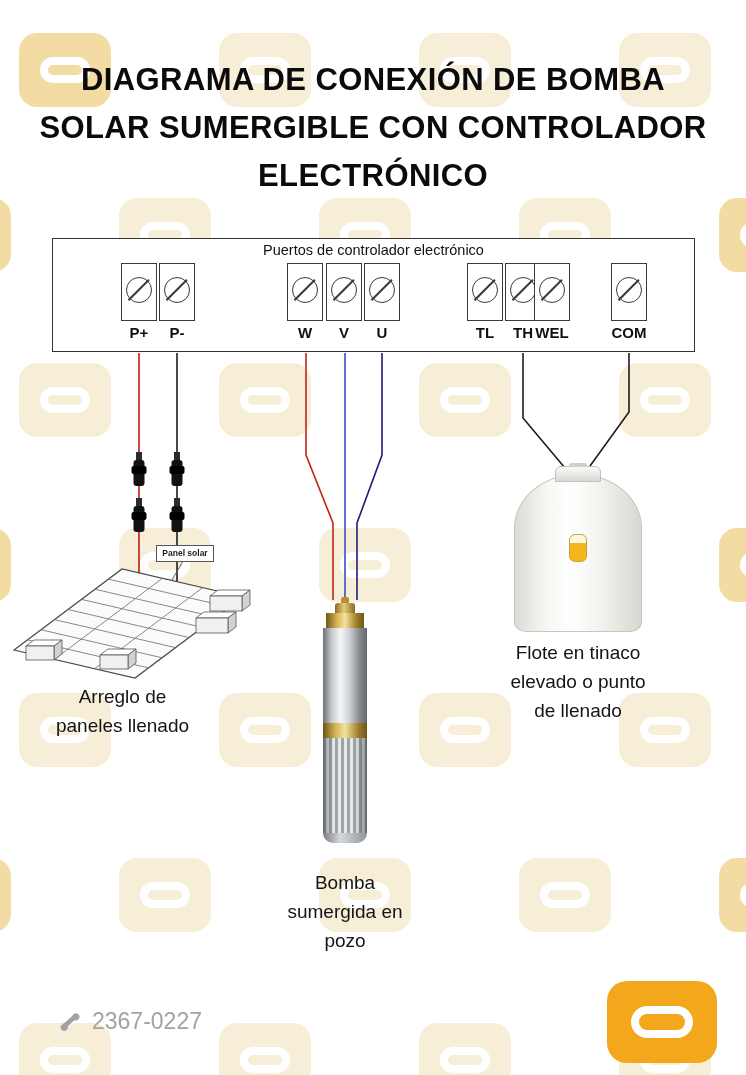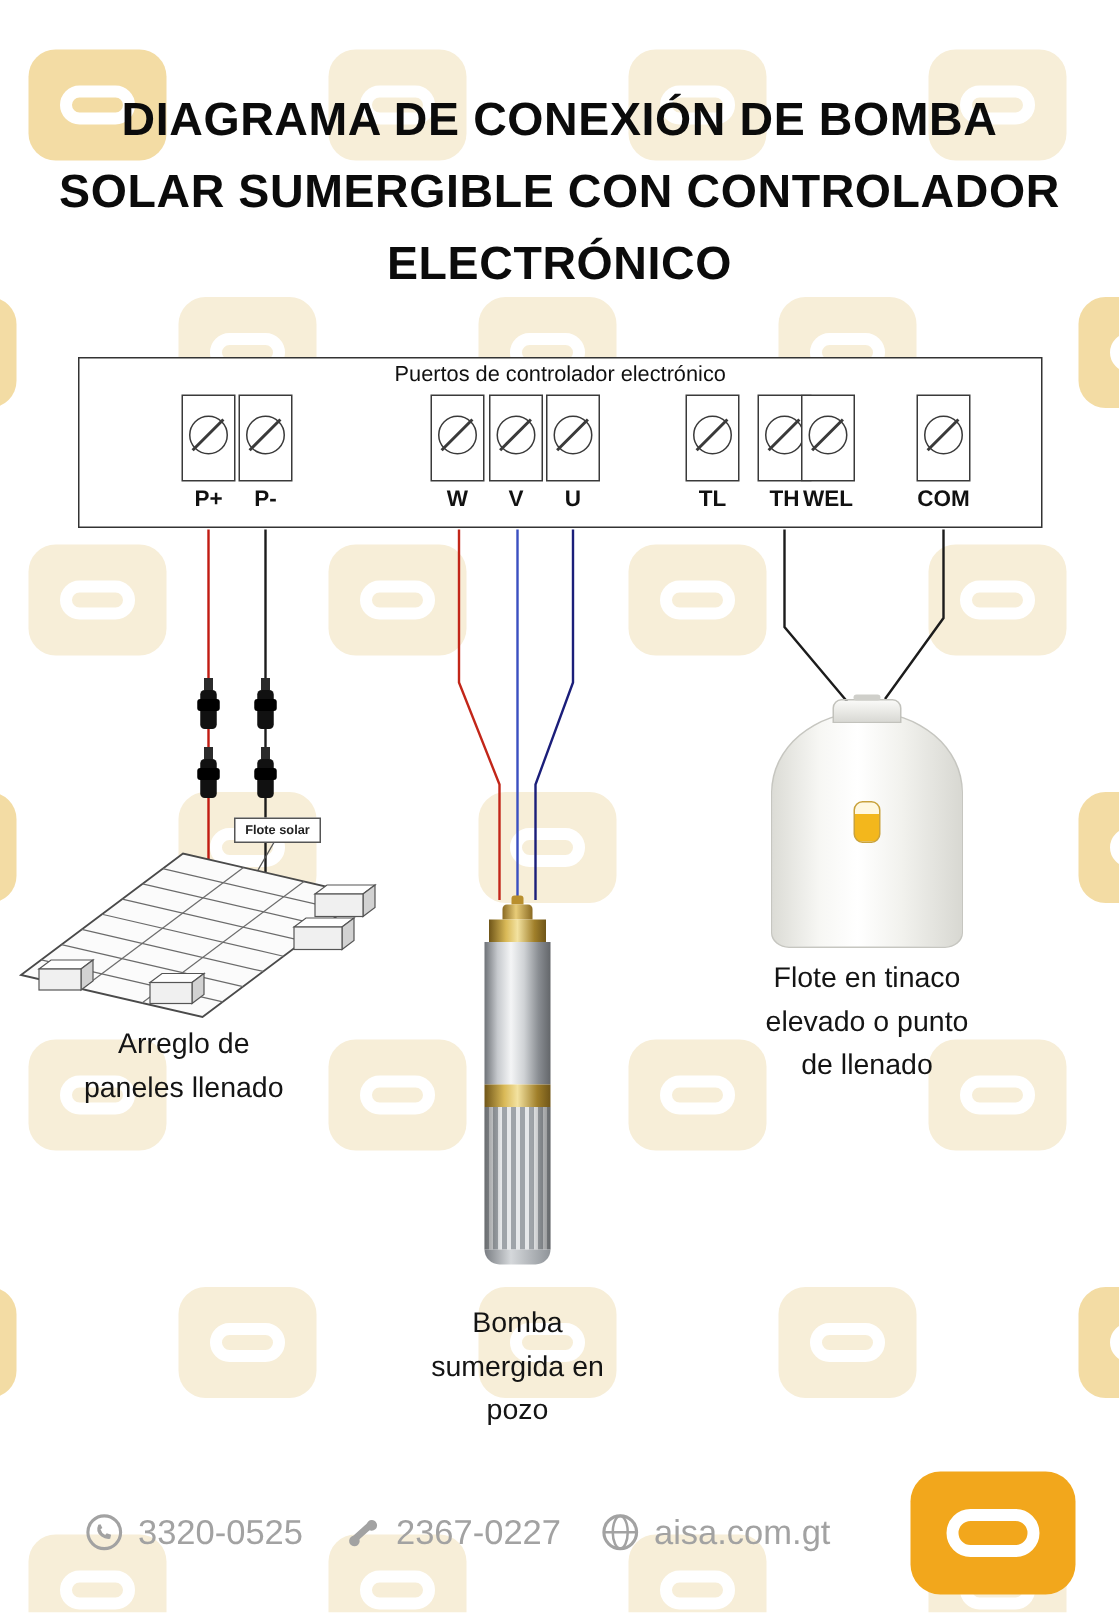--- a/index.html
+++ b/index.html
@@ -147,21 +147,21 @@
         <div class="port-label">W</div>
       </div>
       <div class="port" style="left: 326px;">
         <div class="screw"></div>
         <div class="port-label">V</div>
       </div>
       <div class="port" style="left: 364px;">
         <div class="screw"></div>
         <div class="port-label">U</div>
       </div>
-      <div class="port" style="left: 457px; text-decoration: underline;">
+      <div class="port" style="left: 467px; text-decoration: underline;">
         <div class="screw"></div>
         <div class="port-label">TL</div>
       </div>
       <div class="port" style="left: 505px;">
         <div class="screw"></div>
         <div class="port-label">TH</div>
       </div>
       <div class="port" style="left: 534px;">
         <div class="screw"></div>
         <div class="port-label">WEL</div>
@@ -235,21 +235,21 @@
       <polygon points="228,618 236,612 236,627 228,633" fill="#d2d2d2" stroke="#555" stroke-width="0.8"></polygon>
       <rect x="196" y="618" width="32" height="15" fill="#f0f0f0" stroke="#555" stroke-width="0.8"></rect>
       </g>
     <g>
       <polygon points="210,596 218,590 250,590 242,596" fill="#ffffff" stroke="#555" stroke-width="0.8"></polygon>
       <polygon points="242,596 250,590 250,605 242,611" fill="#d2d2d2" stroke="#555" stroke-width="0.8"></polygon>
       <rect x="210" y="596" width="32" height="15" fill="#f0f0f0" stroke="#555" stroke-width="0.8"></rect>
       </g>
   </svg>
 
-  <div class="panel-tag">Flote solar</div>
+  <div class="panel-tag">Panel solar</div>
 
   <div class="tank">
     <div class="tank-body"></div>
     <div class="tank-lid"></div>
   </div>
   <div class="float-bob"></div>
 
   <div class="pump">
     <div class="pump-tip"></div>
     <div class="pump-cap"></div>
@@ -263,42 +263,27 @@
   <div class="caption caption-panels">Arreglo de
 paneles llenado</div>
   <div class="caption caption-tank">Flote en tinaco
 elevado o punto
 de llenado</div>
   <div class="caption caption-pump">Bomba
 sumergida en
 pozo</div>
 
   <div class="footer">
-    <div class="f-item">
-      <svg class="f-icon" viewBox="0 0 26 26">
-        <circle cx="13" cy="13" r="10.5" fill="none" stroke="#a2a2a2" stroke-width="2"></circle>
-        <path d="M9.2 8.2 q-2.2 4.6 2 7.6 q2.6 1.9 5.6 1.4 l0.6-2.6 -2.8-1 -1 1.1 q-2.4-1.2-3-3.6 l1.2-0.9 -1.2-2.4 z" fill="#a2a2a2"></path>
-      </svg>
-      <span>3320-0525</span>
-    </div>
     <div class="f-item">
       <svg class="f-icon" viewBox="0 0 26 26">
         <g transform="translate(13,13) rotate(-42)" fill="#a2a2a2">
           <rect x="-8" y="-2.2" width="16" height="4.4" rx="2.2"></rect>
           <circle cx="-7.5" cy="0.8" r="3.4"></circle>
             <circle cx="7.5" cy="0.8" r="3.4"></circle>
         </g>
       </svg>
       <span>2367-0227</span>
     </div>
-    <div class="f-item">
-      <svg class="f-icon" viewBox="0 0 26 26">
-        <circle cx="13" cy="13" r="10.5" fill="none" stroke="#a2a2a2" stroke-width="2"></circle>
-        <ellipse cx="13" cy="13" rx="4.8" ry="10.5" fill="none" stroke="#a2a2a2" stroke-width="1.6"></ellipse>
-        <line x1="2.5" y1="13" x2="23.5" y2="13" stroke="#a2a2a2" stroke-width="1.6"></line>
-      </svg>
-      <span>aisa.com.gt</span>
-    </div>
   </div>
 
   <div class="brand"></div>
 
 </div>
 
 </body></html>

